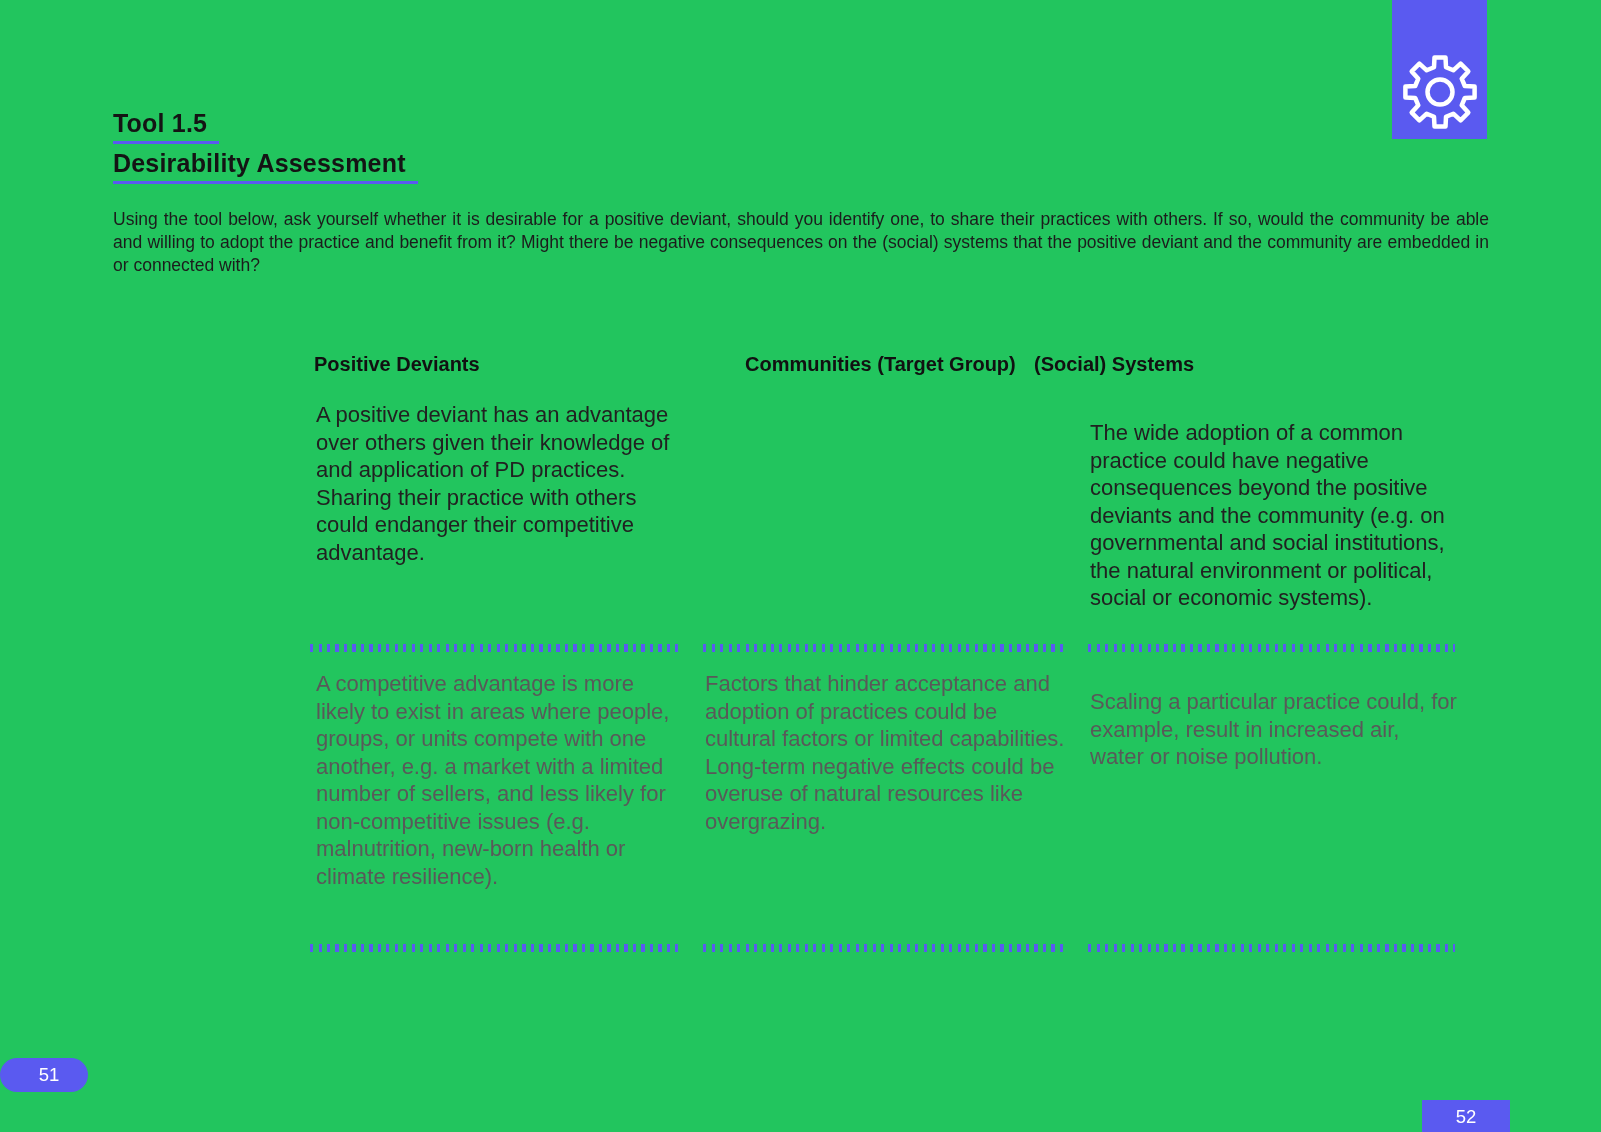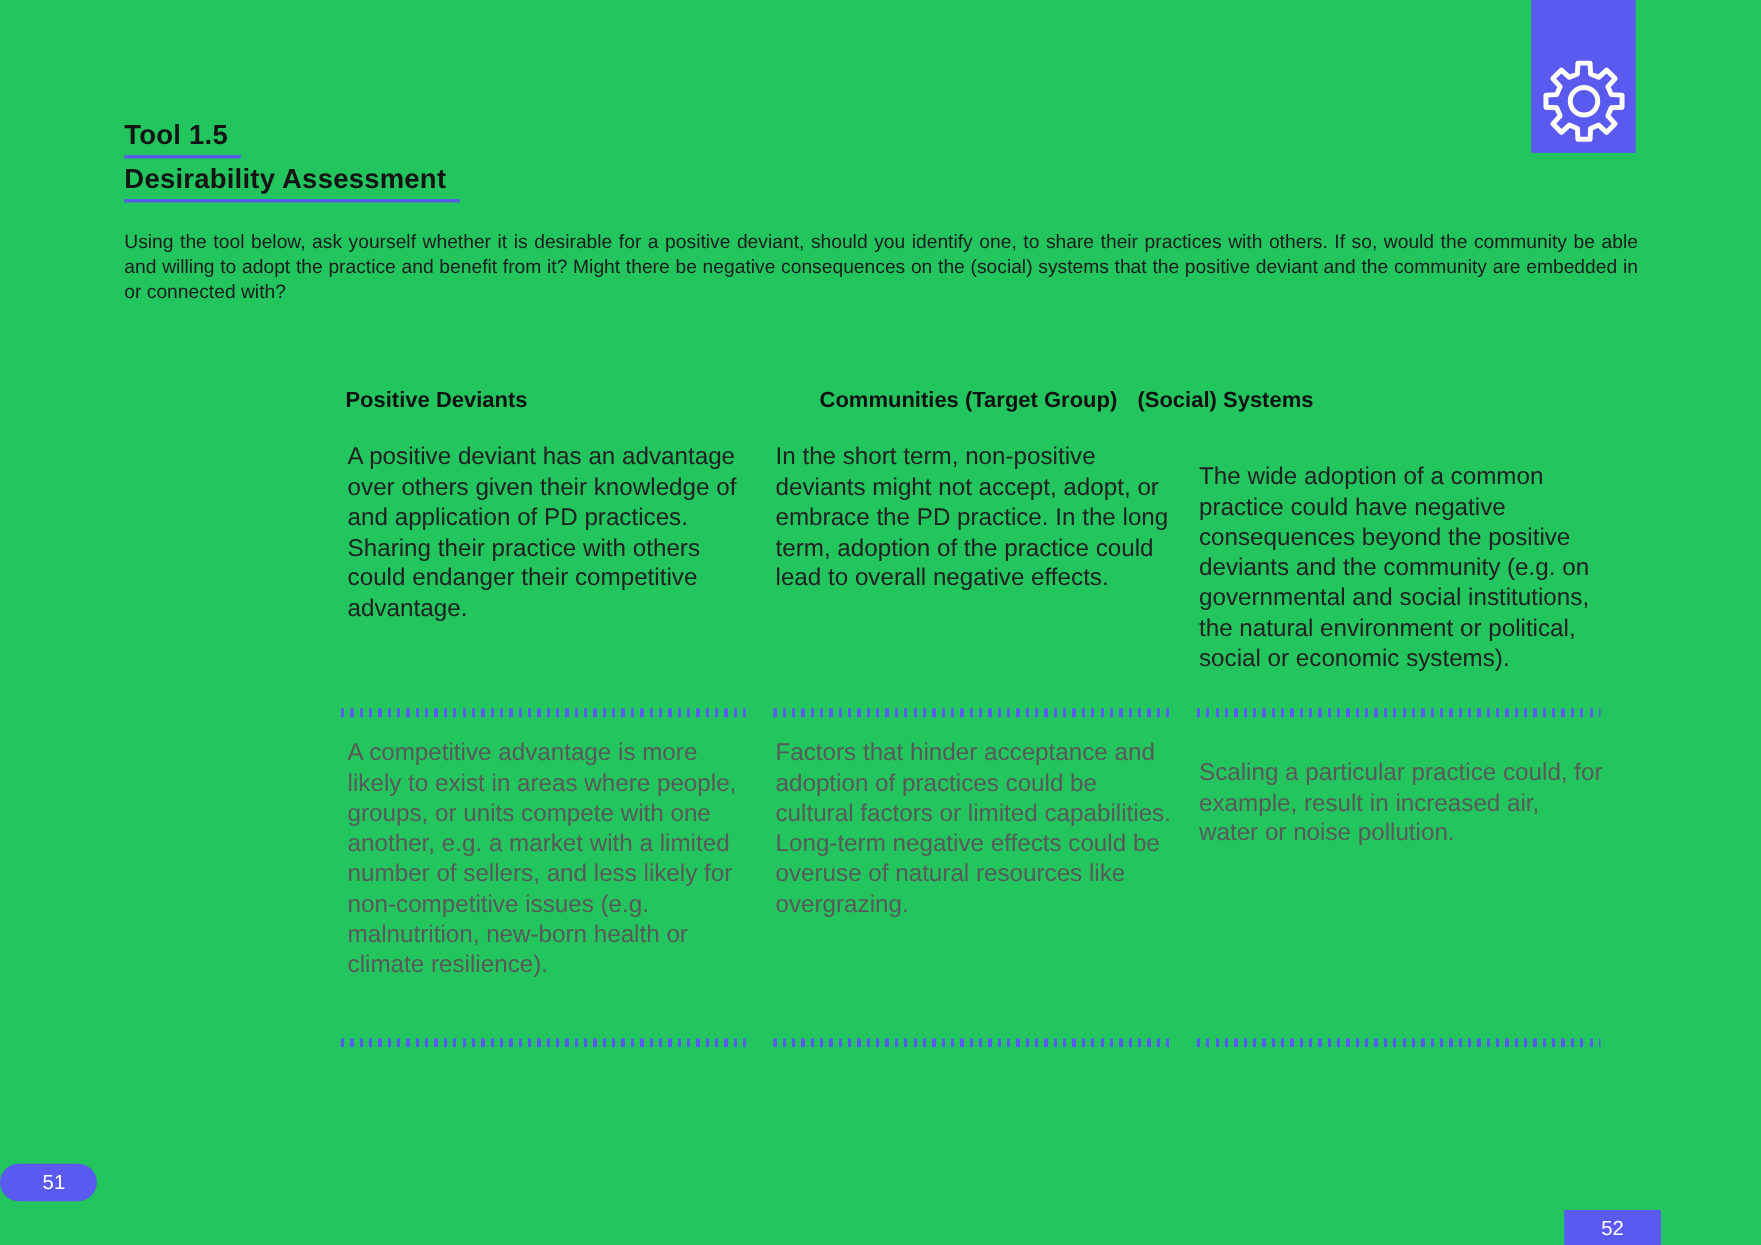--- a/index.html
+++ b/index.html
@@ -119,21 +119,20 @@
     <div class="title-line">Desirability Assessment</div>
   </div>
 
   <div class="intro">Using the tool below, ask yourself whether it is desirable for a positive deviant, should you identify one, to share their practices with others. If so, would the community be able and willing to adopt the practice and benefit from it? Might there be negative consequences on the (social) systems that the positive deviant and the community are embedded in or connected with?</div>
 
   <div class="col-header hx-c1">Positive Deviants</div>
   <div class="col-header hx-c2">Communities (Target Group)</div>
   <div class="col-header hx-c3">(Social) Systems</div>
 
   <div class="cell top-row x-c1">A positive deviant has an advantage over others given their knowledge of and application of PD practices. Sharing their practice with others could endanger their competitive advantage.</div>
-  <div class="cell top-row x-c2">In the short term, non-positive deviants might not accept, adopt, or embrace the PD practice. In the long term, adoption of the practice could lead to overall negative effects.</div>
   <div class="cell top-row x-c3">The wide adoption of a common practice could have negative consequences beyond the positive deviants and the community (e.g. on governmental and social institutions, the natural environment or political, social or economic systems).</div>
 
   <div class="dotted r1 c1"></div>
   <div class="dotted r1 c2"></div>
   <div class="dotted r1 c3"></div>
 
 
   <div class="cell bottom-row x-c2">Factors that hinder acceptance and adoption of practices could be cultural factors or limited capabilities. Long-term negative effects could be overuse of natural resources like overgrazing.</div>
   <div class="cell bottom-row x-c1">A competitive advantage is more likely to exist in areas where people, groups, or units compete with one another, e.g. a market with a limited number of sellers, and less likely for non-competitive issues (e.g. malnutrition, new-born health or climate resilience).</div>
   <div class="cell bottom-row x-c3">Scaling a particular practice could, for example, result in increased air, water or noise pollution.</div>

